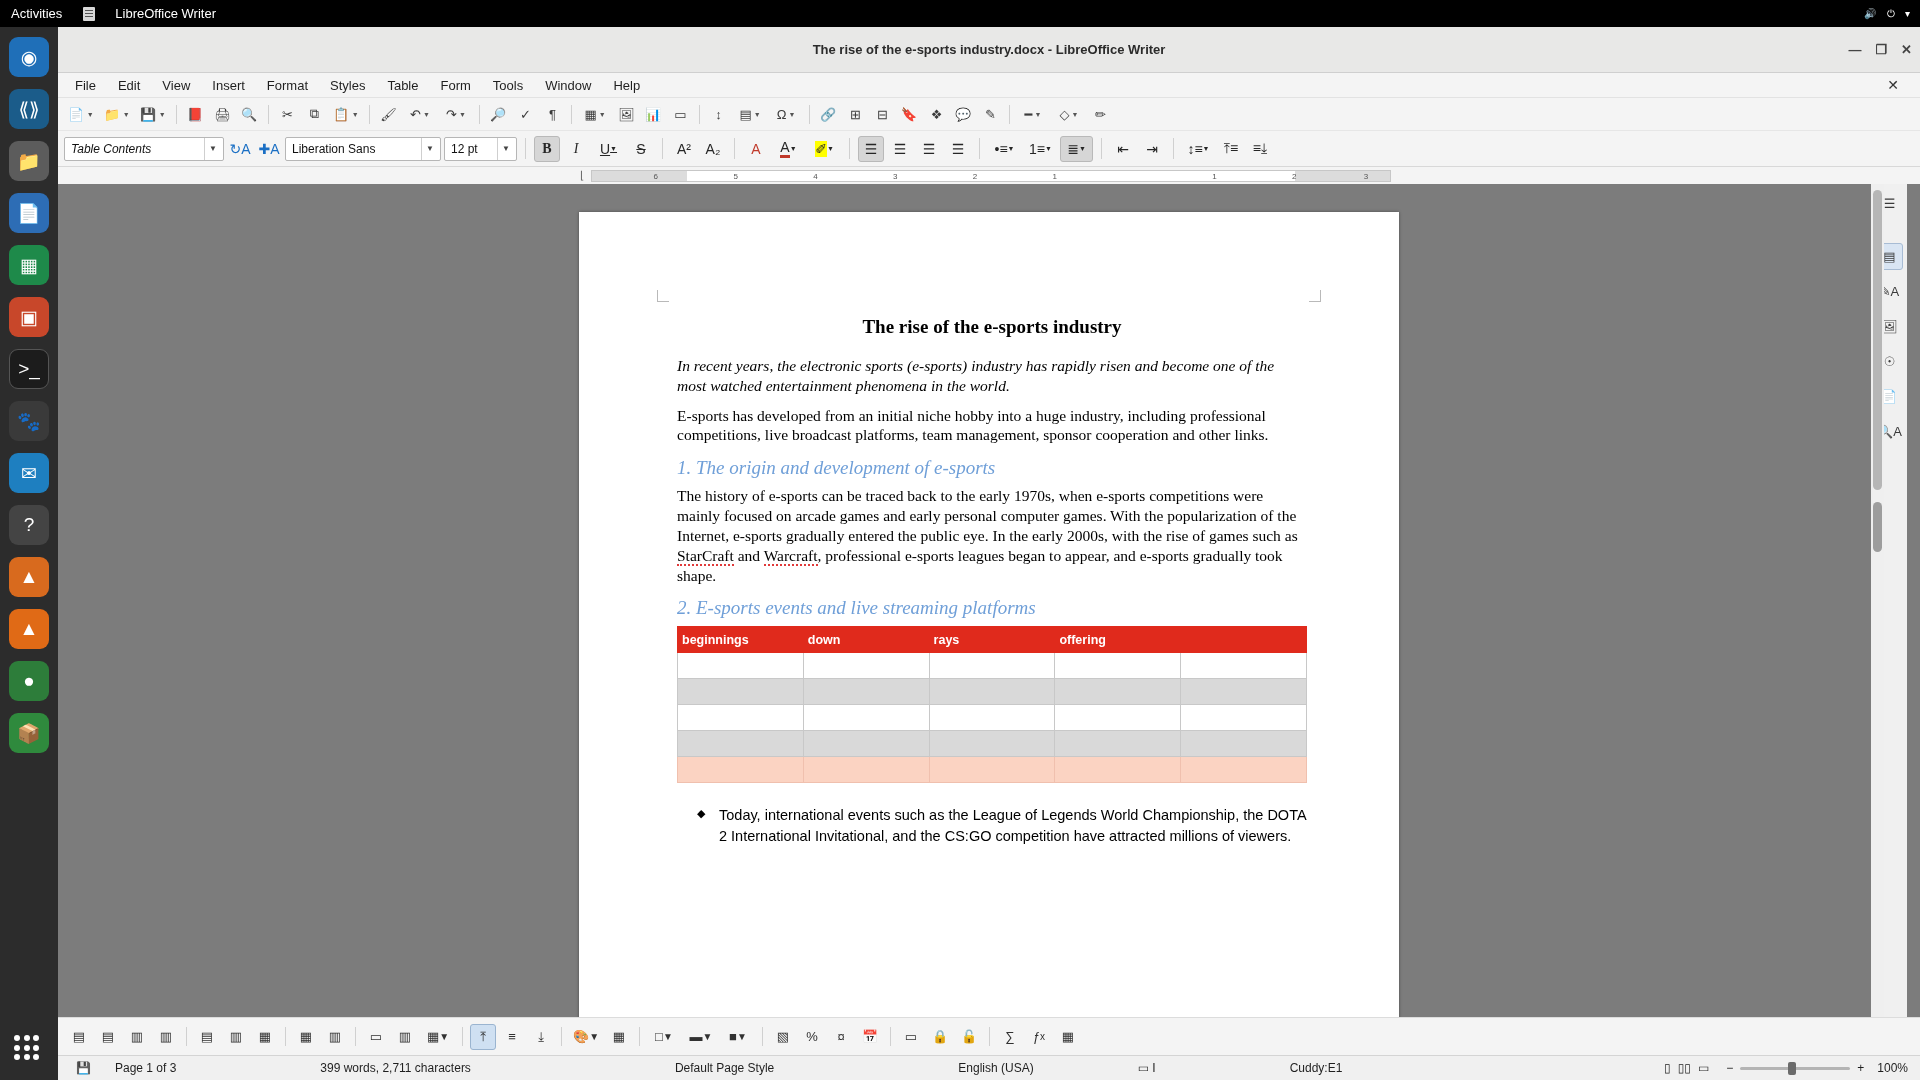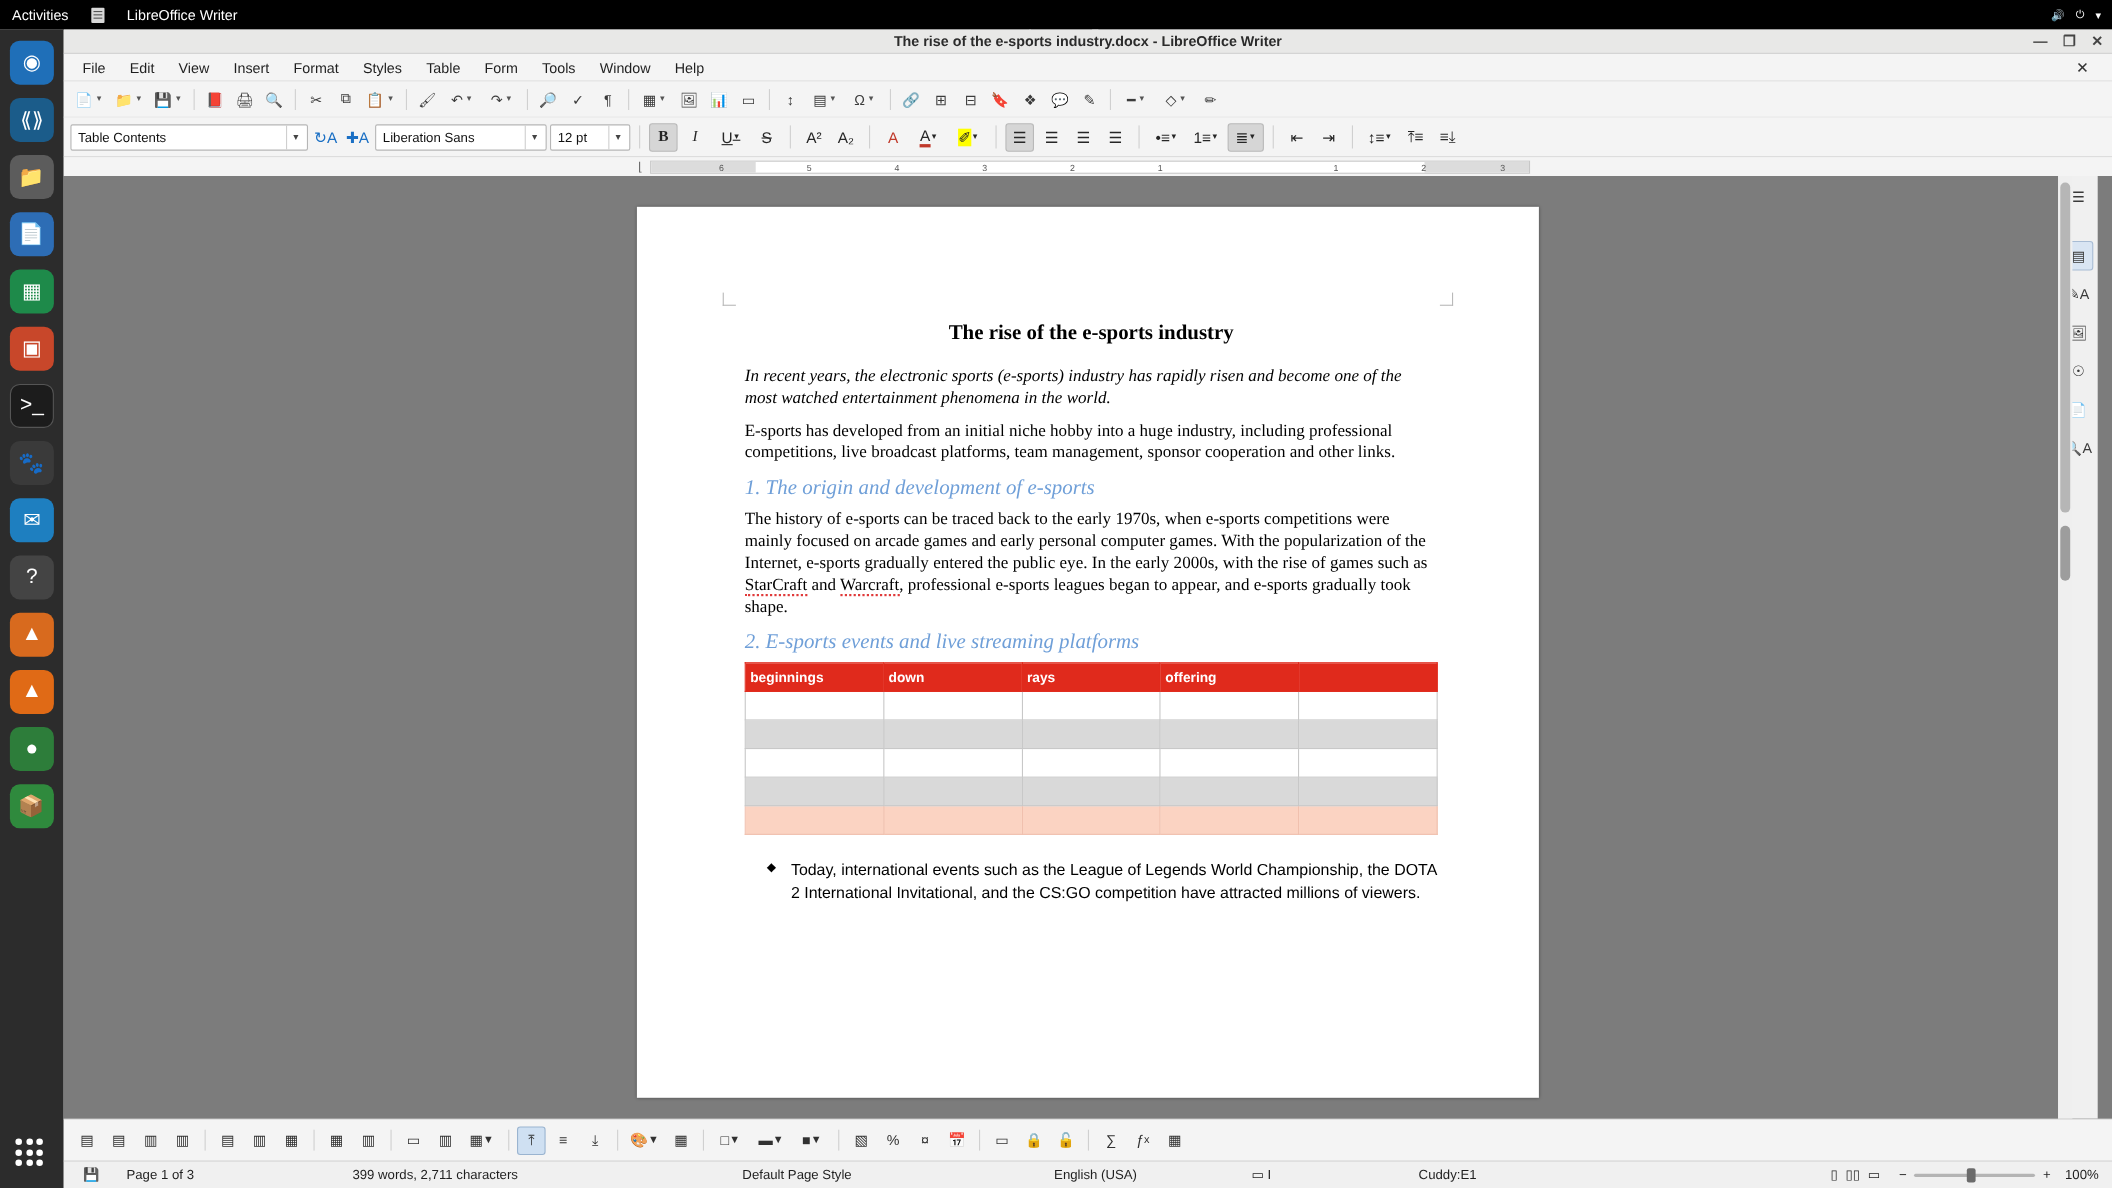--- a/index.html
+++ b/index.html
@@ -58,21 +58,21 @@
   .grid-dots i { background: #fff; border-radius: 50%; display: block; width: 6px; height: 6px; }
 
   
   .win {
     position: absolute; top: 27px; left: 58px;
     width: 1862px; height: 1053px;
     background: #f4f4f4;
     display: flex; flex-direction: column;
   }
   .titlebar {
-    height: 22px; background: #e8e8e7; border-bottom: 1px solid #cfcfcf;
+    height: 46px; background: #e8e8e7; border-bottom: 1px solid #cfcfcf;
     display: flex; align-items: center; justify-content: center;
     position: relative; font-size: 13px; font-weight: bold; color: #2b2b2b;
   }
   .win-ctrls { position: absolute; right: 8px; display: flex; gap: 14px; align-items: center; }
   .win-ctrls span { font-size: 13px; color: #444; cursor: default; }
 
   
   .menubar {
     height: 25px; background: #f4f4f4; display: flex; align-items: center;
     padding-left: 6px; font-size: 13px; color: #1f1f1f; position: relative;
@@ -102,21 +102,21 @@
   .combo {
     height: 24px; background: #fff; border: 1px solid #b6b6b6;
     display: flex; align-items: center; font-size: 12px; color: #111;
     padding: 0 2px 0 6px; border-radius: 2px;
   }
   .combo .val { flex: 1; overflow: hidden; white-space: nowrap; }
   .combo .arrow {
     width: 17px; height: 22px; border-left: 1px solid #cfcfcf;
     display: flex; align-items: center; justify-content: center; font-size: 8px; color: #444;
   }
-  .combo.style { width: 216px; }
+  .combo.style { width: 160px; font-style: italic; }
   .combo.font { width: 156px; }
   .combo.size { width: 73px; }
   .fb-btn {
     width: 26px; height: 26px; display: flex; align-items: center; justify-content: center;
     font-size: 14px; color: #262626; border-radius: 3px;
   }
   .fb-btn.active { background: #d6d6d6; border: 1px solid #b9b9b9; }
   .fb-btn.split { width: 33px; }
   .fb-sep { width: 1px; height: 21px; background: #d0d0d0; margin: 0 5px; }
 

